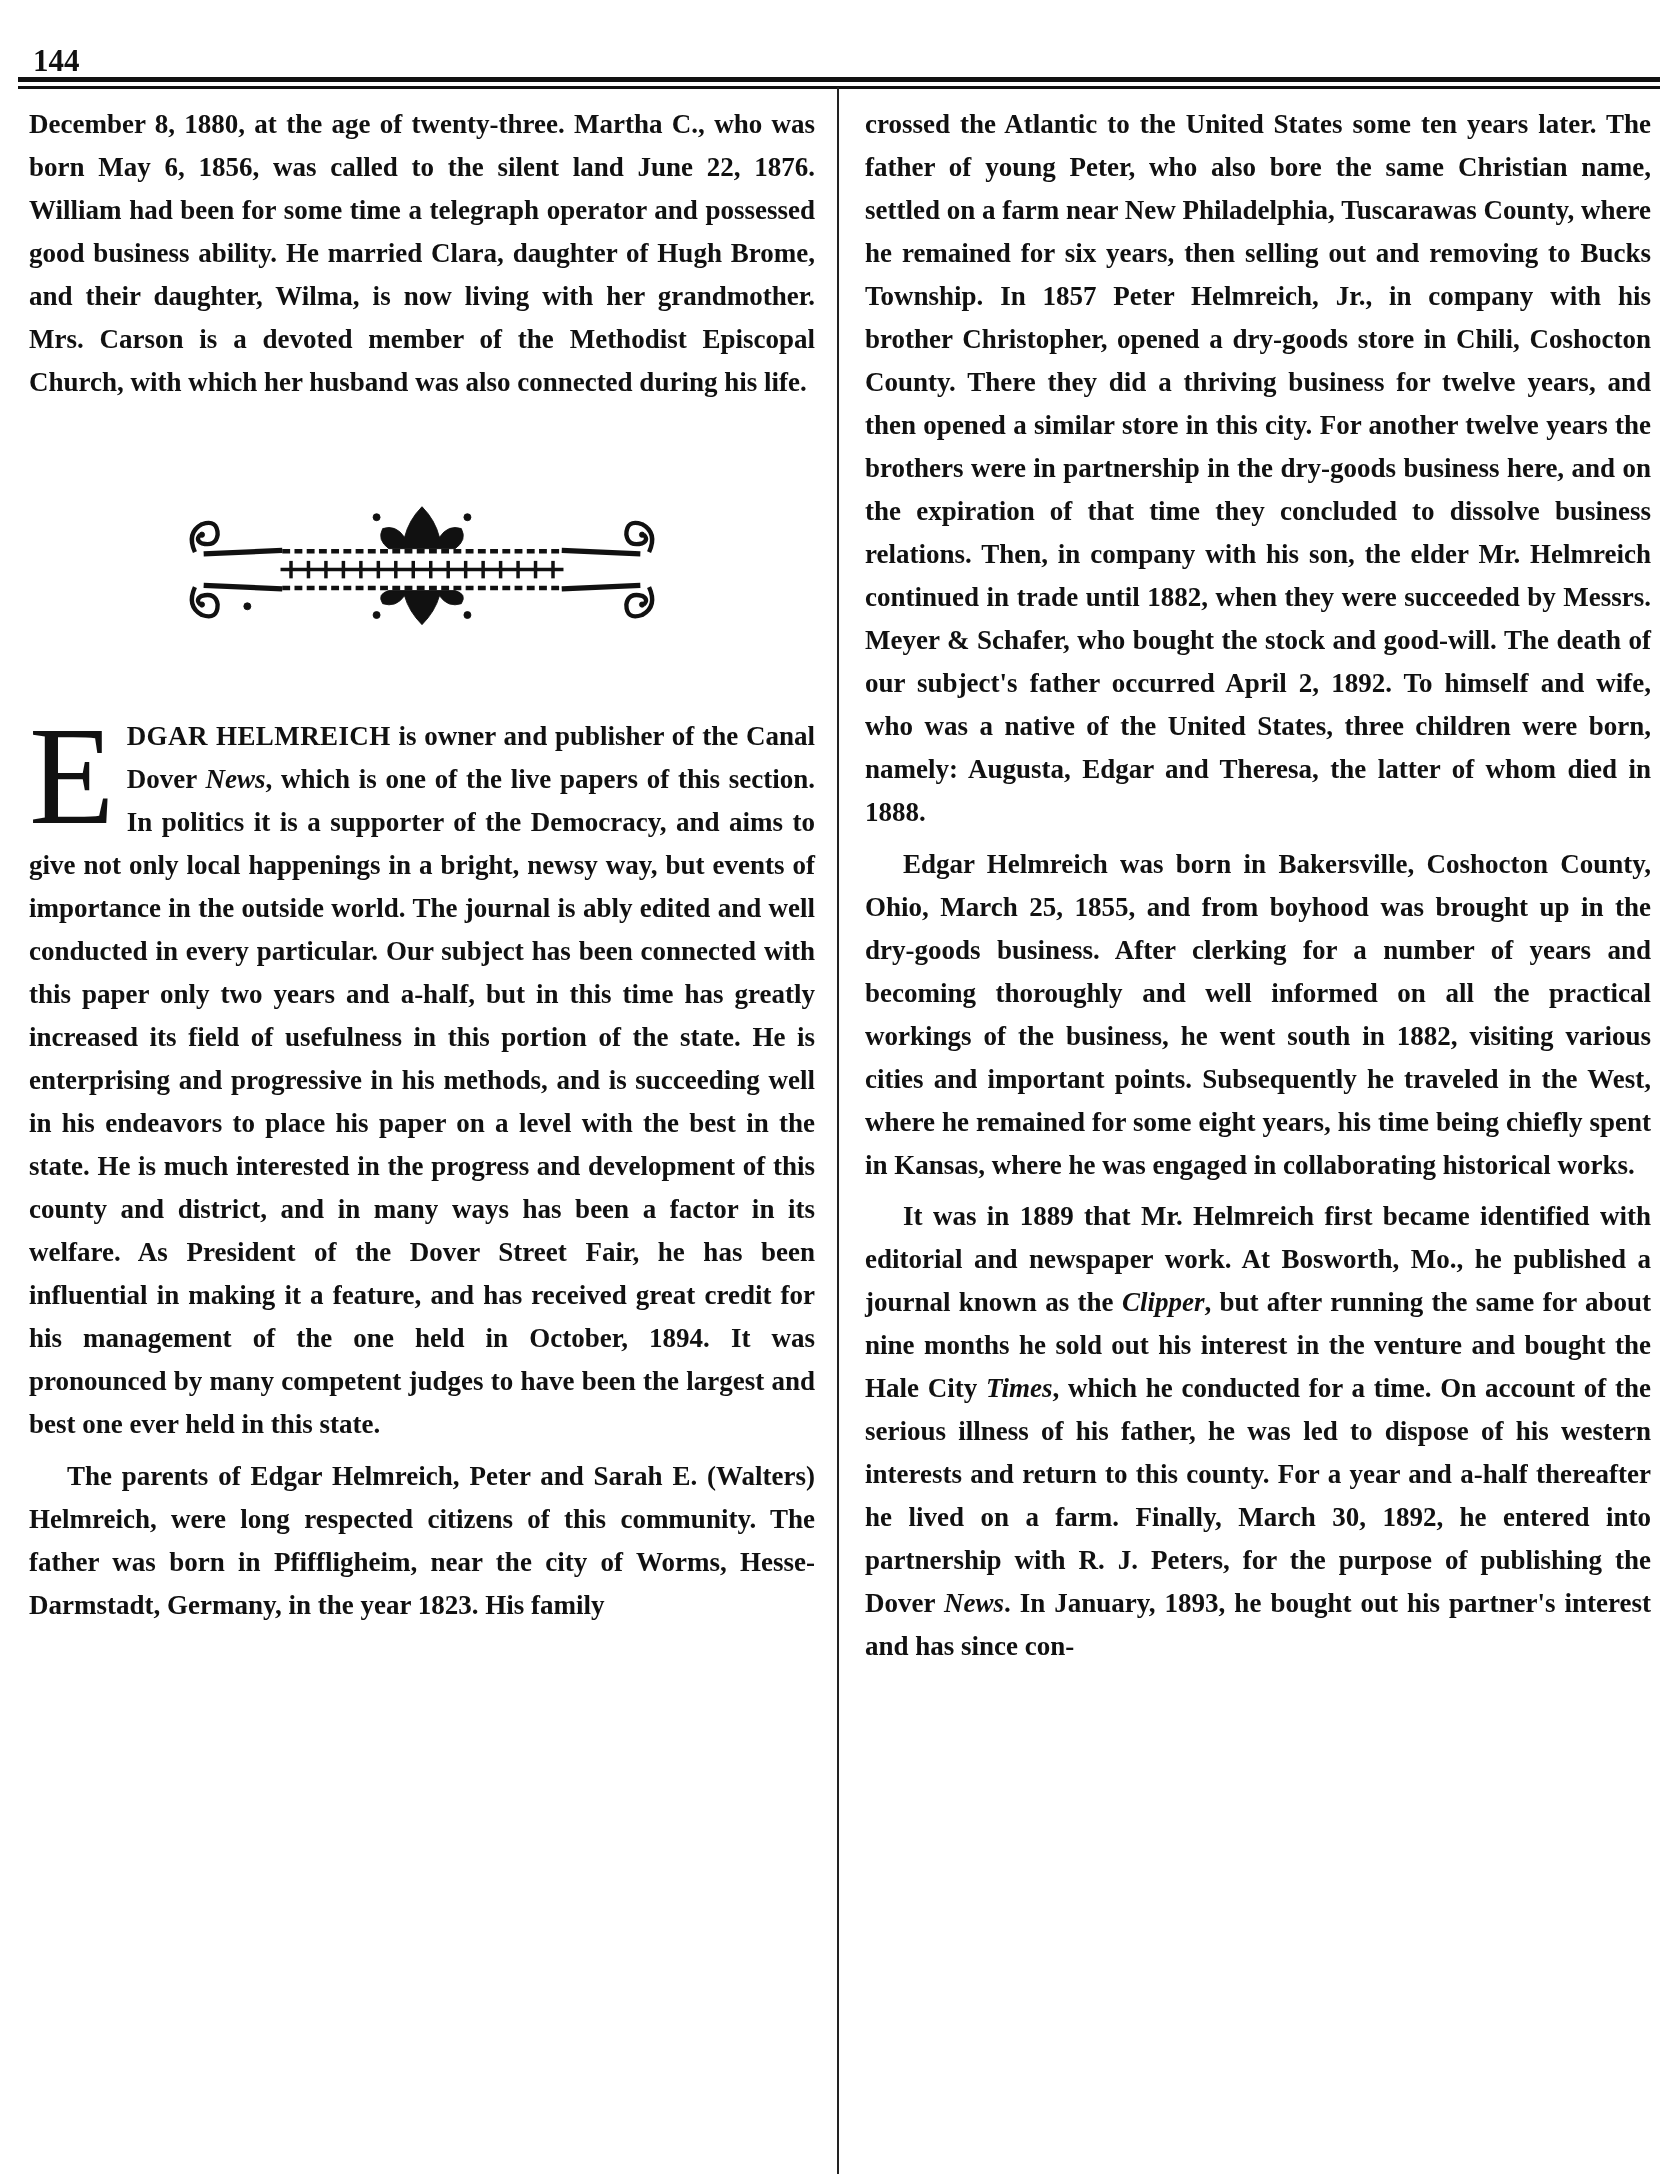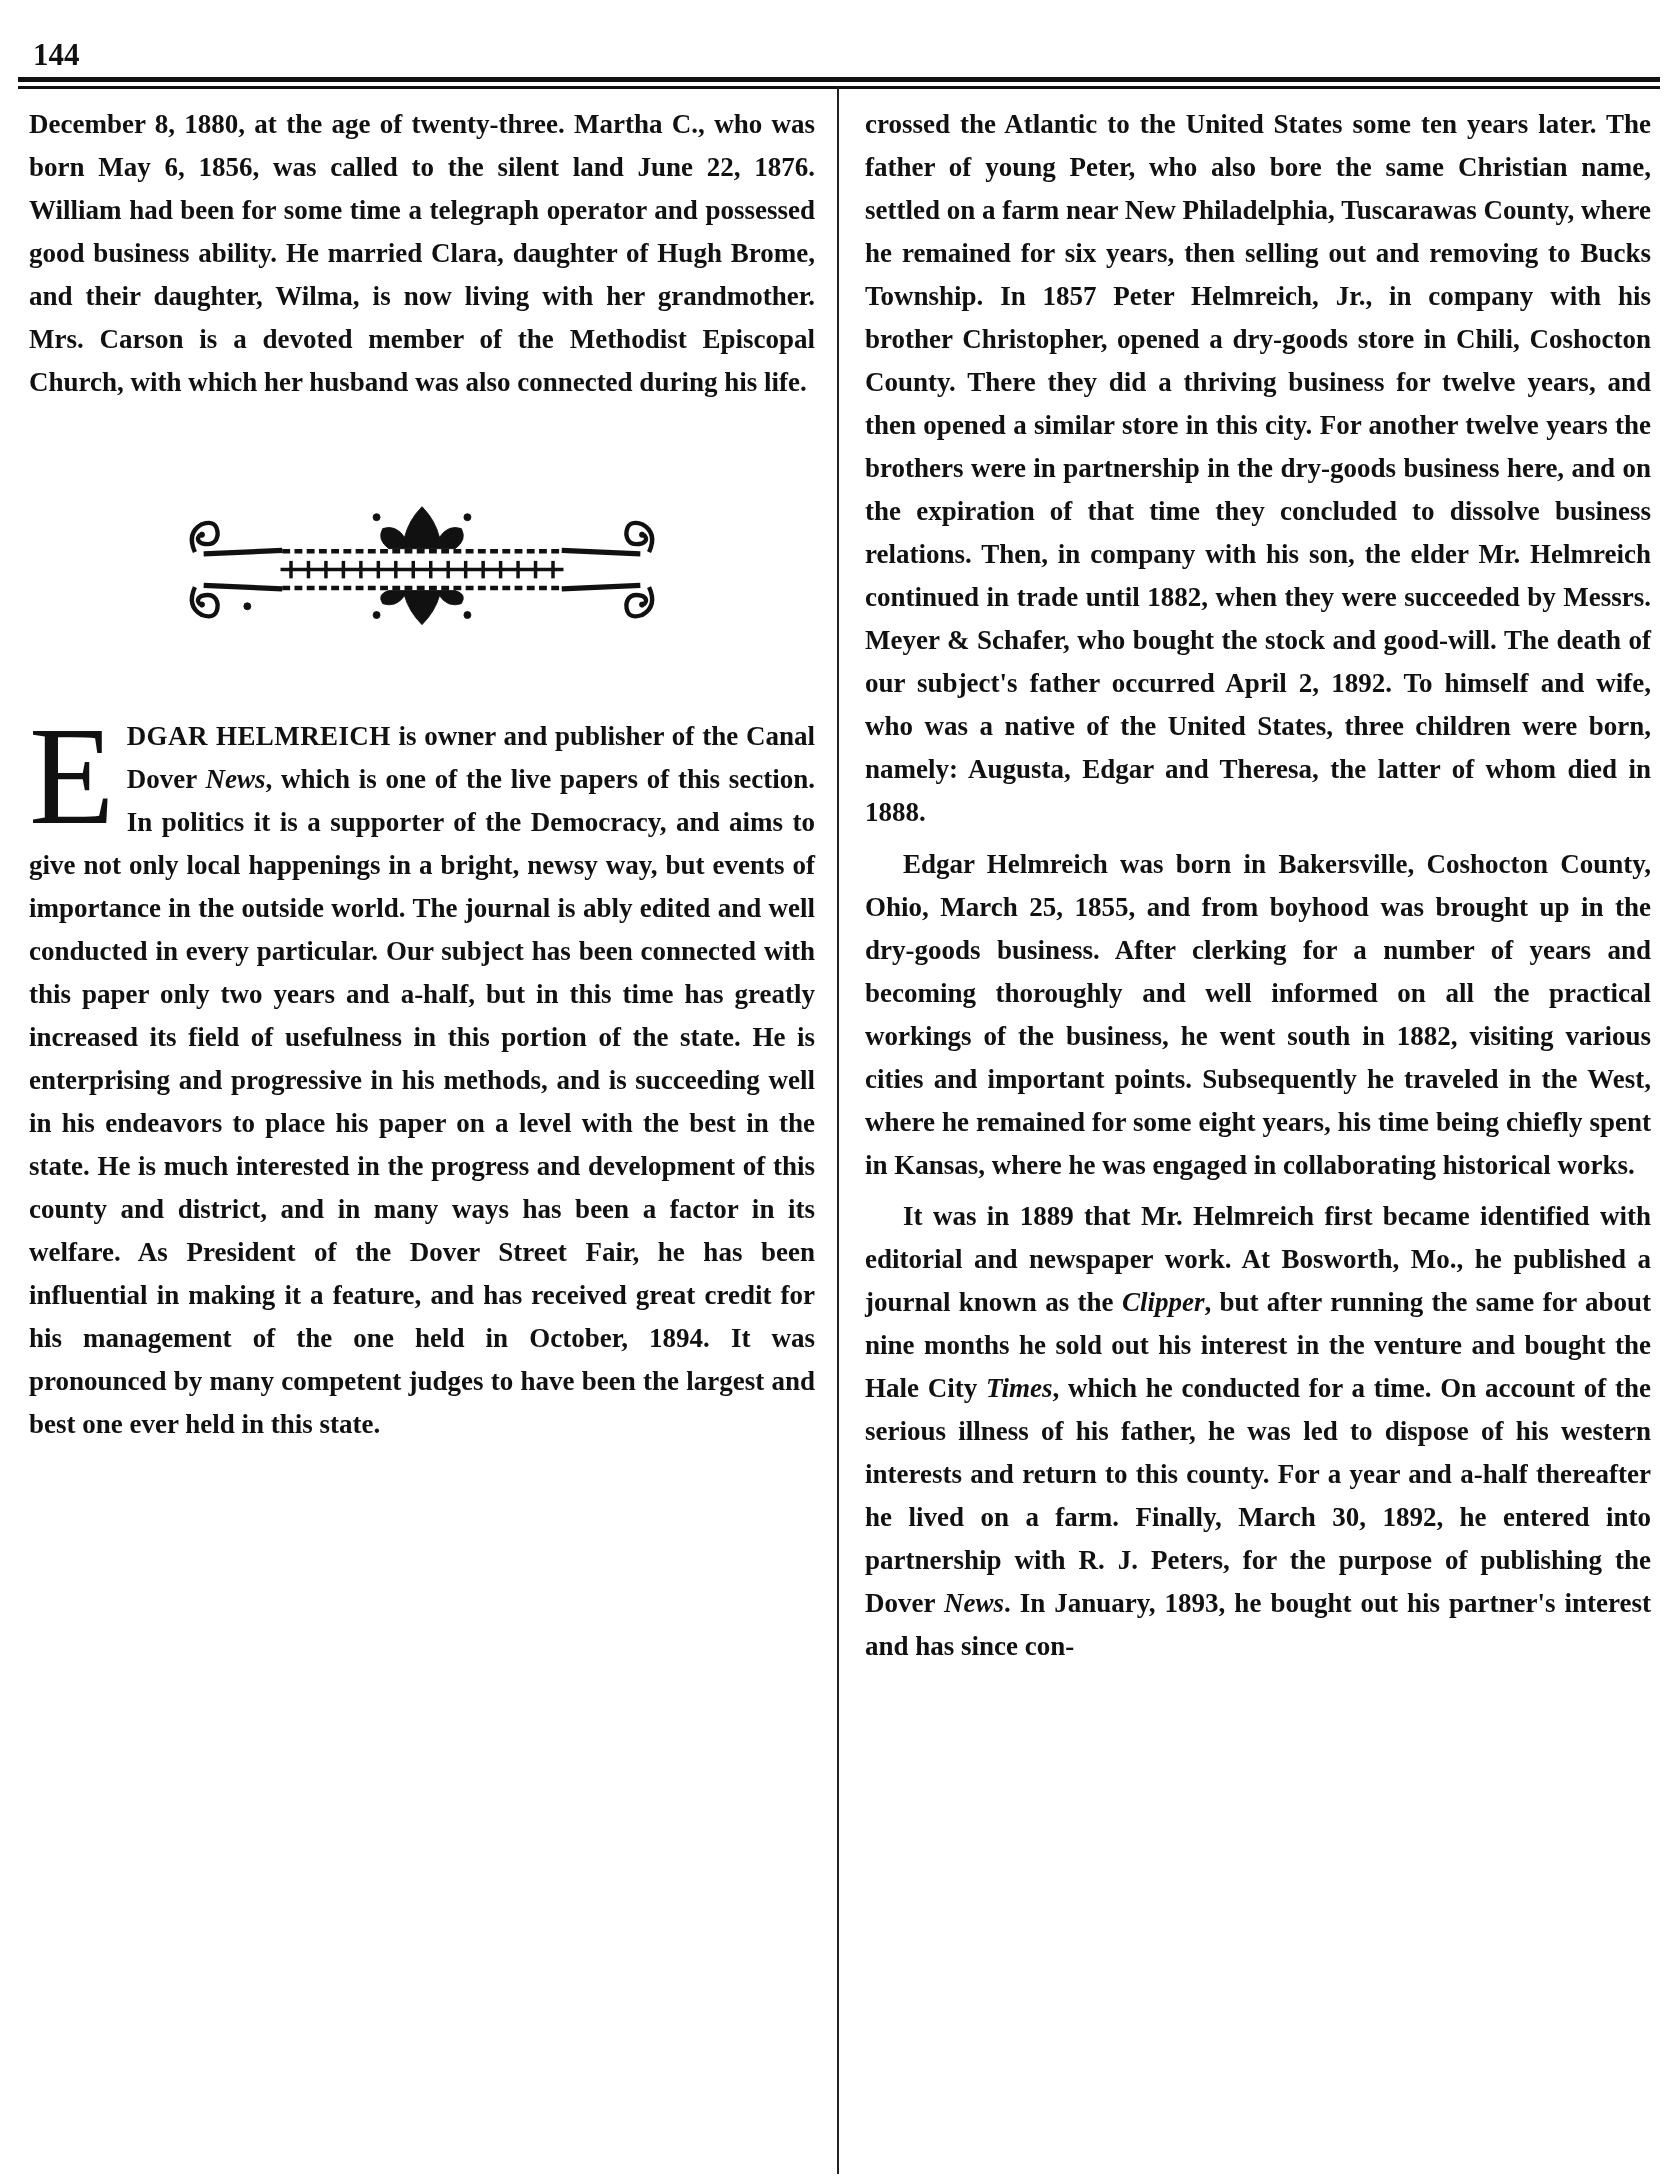--- a/index.html
+++ b/index.html
@@ -2,21 +2,21 @@
 <html style="font-size:14px"><head>
 <meta charset="utf-8">
 <style>
   html, body { margin: 0; padding: 0; background: #ffffff; }
   body {
     width: 1677px; height: 2184px; position: relative; overflow: hidden;
     font-family: "Liberation Serif", "DejaVu Serif", serif;
     color: #111111;
   }
   .page-header {
-    position: absolute; left: 33px; right: 26px; top: 30px; height: 52px;
+    position: absolute; left: 33px; right: 26px; top: 36px; height: 52px;
   }
   .page-number {
     position: absolute; left: 0; top: 7px;
     font-size: 31px; font-weight: bold;
   }
   .running-head {
     position: absolute; left: 0; right: 0; top: 5.2px; text-align: center;
     font-size: 35px; font-weight: bold; letter-spacing: 0.9px;
   }
   .rule-top {
@@ -106,20 +106,21 @@
       <circle cx="552" cy="122" r="3"></circle>
 
       <path d="M300 145 Q285 130 280 112 Q270 126 255 121 Q248 110 262 106 L300 106 L338 106 Q352 110 345 121 Q330 126 320 112 Q315 130 300 145 Z"></path>
       <circle cx="248" cy="134" r="4"></circle>
         <circle cx="352" cy="134" r="4"></circle>
     </g>
   </svg>
 
   <p class="dropcap-para"><span class="dropcap">E</span><span class="smallcaps">DGAR HELMREICH</span><span> is owner and publisher of the Canal Dover </span><i>News</i><span>, which is one of the live papers of this section. In politics it is a supporter of the Democracy, and aims to give not only local happenings in a bright, newsy way, but events of importance in the outside world. The journal is ably edited and well conducted in every particular. Our subject has been connected with this paper only two years and a-half, but in this time has greatly increased its field of usefulness in this portion of the state. He is enterprising and progressive in his methods, and is succeeding well in his endeavors to place his paper on a level with the best in the state. He is much interested in the progress and development of this county and district, and in many ways has been a factor in its welfare. As President of the Dover Street Fair, he has been influential in making it a feature, and has received great credit for his management of the one held in October, 1894. It was pronounced by many competent judges to have been the largest and best one ever held in this state.</span></p>
 
+  <p class="indent" style="margin-top:8.7px">The parents of Edgar Helmreich, Peter and Sarah E. (Walters) Helmreich, were long respected citizens of this community. The father was born in Pfiffligheim, near the city of Worms, Hesse-Darmstadt, Germany, in the year 1823. His family</p>
 </div>
 
 <div class="column col-right">
   <p>crossed the Atlantic to the United States some ten years later. The father of young Peter, who also bore the same Christian name, settled on a farm near New Philadelphia, Tuscarawas County, where he remained for six years, then selling out and removing to Bucks Township. In 1857 Peter Helmreich, Jr., in company with his brother Christopher, opened a dry-goods store in Chili, Coshocton County. There they did a thriving business for twelve years, and then opened a similar store in this city. For another twelve years the brothers were in partnership in the dry-goods business here, and on the expiration of that time they concluded to dissolve business relations. Then, in company with his son, the elder Mr. Helmreich continued in trade until 1882, when they were succeeded by Messrs. Meyer &amp; Schafer, who bought the stock and good-will. The death of our subject's father occurred April 2, 1892. To himself and wife, who was a native of the United States, three children were born, namely: Augusta, Edgar and Theresa, the latter of whom died in 1888.</p>
   <p class="indent" style="margin-top:8.7px">Edgar Helmreich was born in Bakersville, Coshocton County, Ohio, March 25, 1855, and from boyhood was brought up in the dry-goods business. After clerking for a number of years and becoming thoroughly and well informed on all the practical workings of the business, he went south in 1882, visiting various cities and important points. Subsequently he traveled in the West, where he remained for some eight years, his time being chiefly spent in Kansas, where he was engaged in collaborating historical works.</p>
   <p class="indent" style="margin-top:8.7px"><span>It was in 1889 that Mr. Helmreich first became identified with editorial and newspaper work. At Bosworth, Mo., he published a journal known as the </span><i>Clipper</i><span>, but after running the same for about nine months he sold out his interest in the venture and bought the Hale City </span><i>Times</i><span>, which he conducted for a time. On account of the serious illness of his father, he was led to dispose of his western interests and return to this county. For a year and a-half thereafter he lived on a farm. Finally, March 30, 1892, he entered into partnership with R. J. Peters, for the purpose of publishing the Dover </span><i>News</i><span>. In January, 1893, he bought out his partner's interest and has since con-</span></p>
 </div>
 
 
 </body></html>

